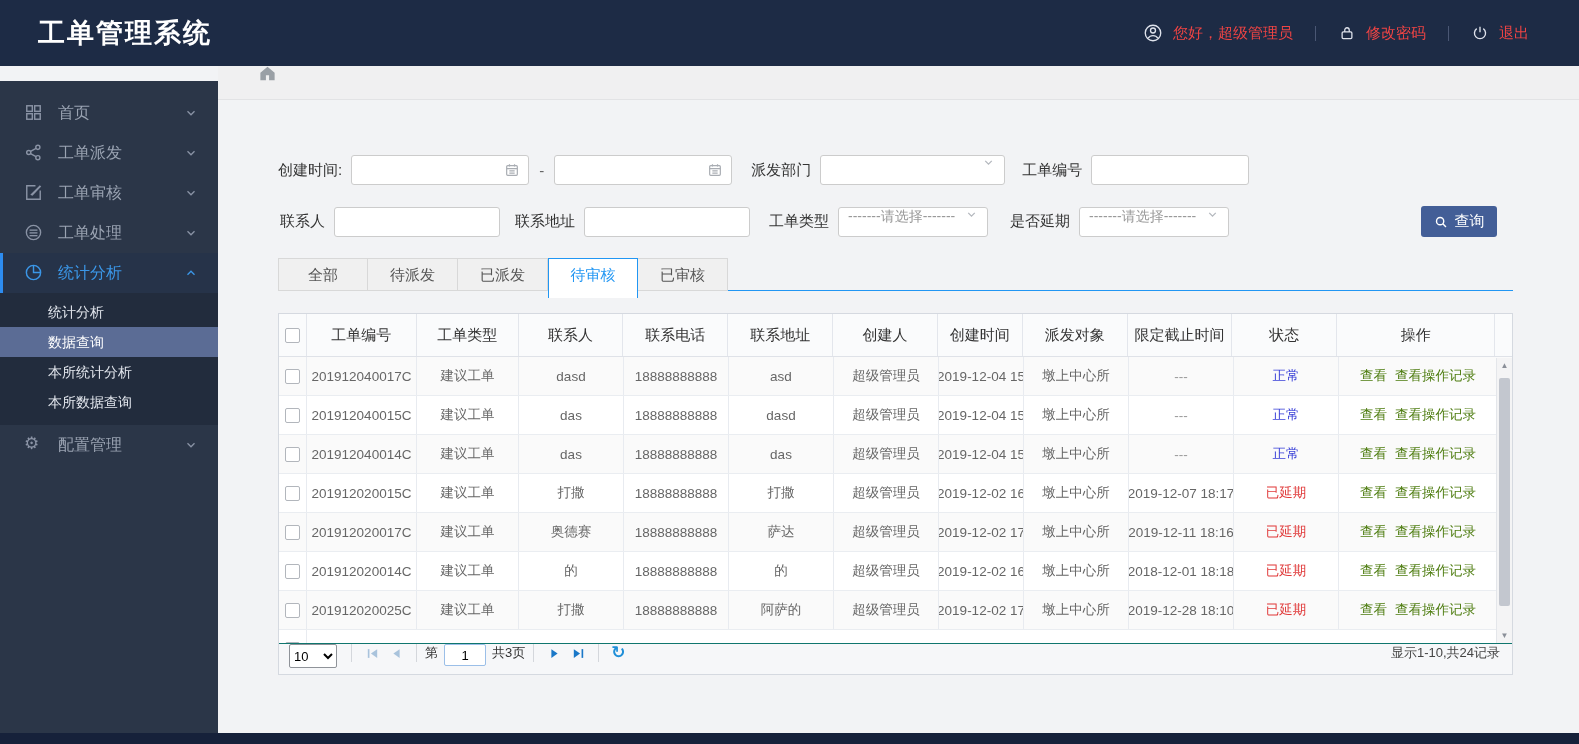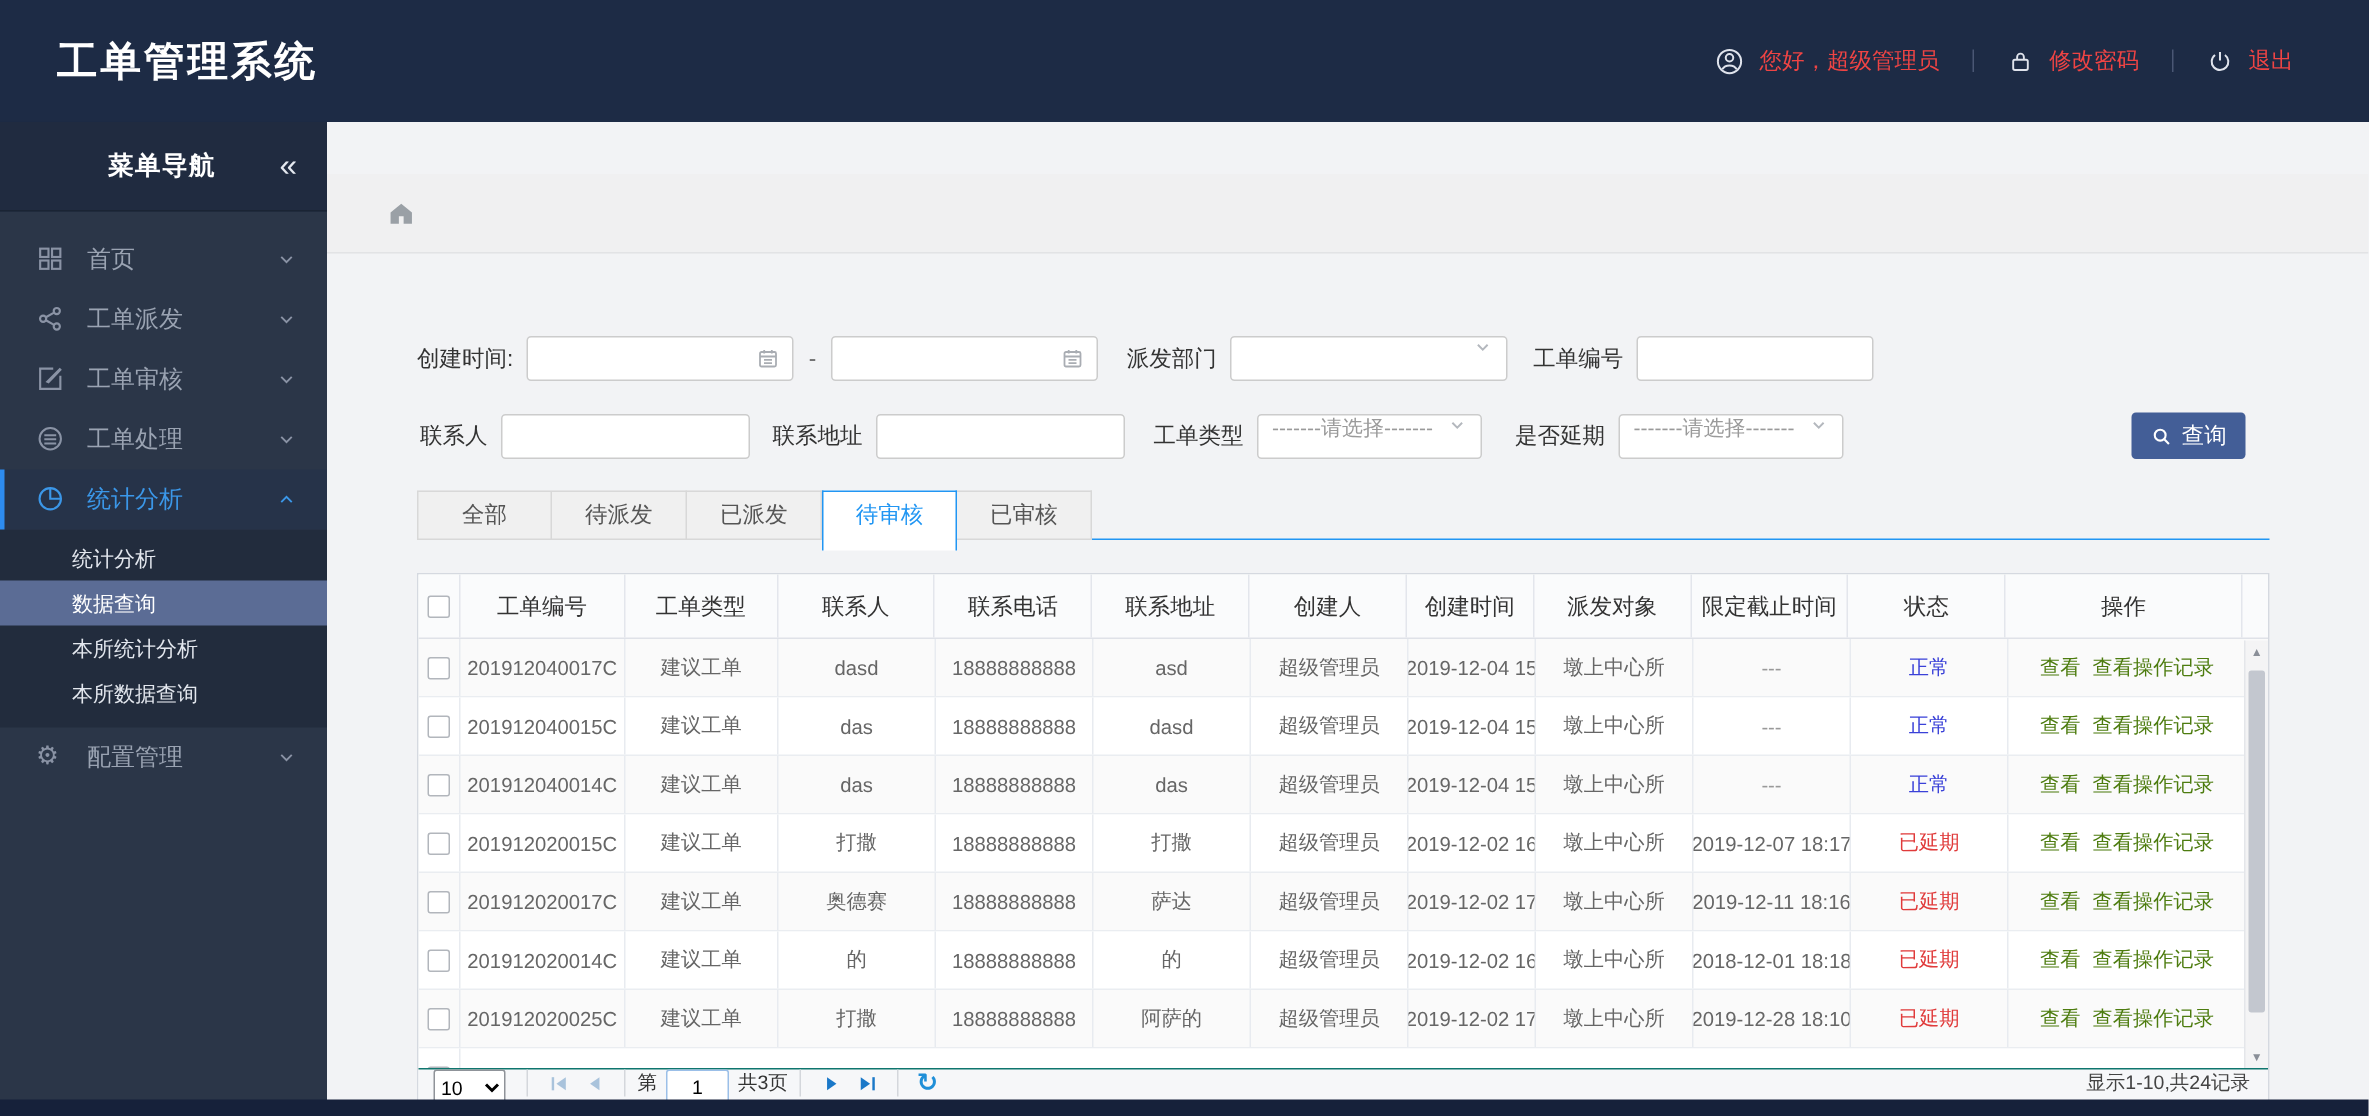--- a/index.html
+++ b/index.html
@@ -1,21 +1,21 @@
 <!DOCTYPE html>
 <html><head>
 <meta charset="utf-8">
 <style>
   * { margin:0; padding:0; box-sizing:border-box; }
   html,body { width:1579px; height:744px; overflow:hidden;
     font-family:"Liberation Sans","DejaVu Sans",sans-serif; background:#f2f3f5; }
   svg { display:block; }
 
   
-  .header { position:fixed; top:0; left:0; right:0; height:81px; background:#1d2b45;
+  .header { position:fixed; top:0; left:0; right:0; height:66px; background:#1d2b45;
     display:flex; align-items:center; z-index:30;gap:36px; }
   .header-title { color:#fff; font-size:27px; font-weight:bold; margin-left:38px; letter-spacing:2px; }
   .header-right { margin-left:auto; margin-right:28px; display:flex; align-items:center; color:#ef4444; font-size:15px; }
   .header-item { display:flex; align-items:center; gap:10px; padding:0 22px; cursor:pointer; white-space:nowrap; }
   .header-sep { width:1px; height:15px; background:#4a5774; }
 
   
   .sidebar { position:fixed; top:81px; left:0; width:218px; bottom:11px; background:#2b3648; z-index:20; }
   .sidebar-head { height:60px; background:#202b40; display:flex; align-items:center; color:#fff; border-bottom:1px solid #1a2434; }
   .sidebar-head-title { font-size:17px; font-weight:bold; margin-left:72px; letter-spacing:1px; }
@@ -26,21 +26,21 @@
   .menu-item .mi-icon { width:20px; height:20px; margin-right:14px; color:#8a93a5; flex:0 0 auto; }
   .menu-item .mi-chev { margin-left:auto; margin-right:20px; color:#8a93a5; }
   .menu-item.active { color:#3b97e8; background:#263349; }
   .menu-item.active .mi-icon, .menu-item.active .mi-chev { color:#3b97e8; }
   .menu-item.active::before { content:''; position:absolute; left:0; top:0; bottom:0; width:3px; background:#2d8cf0; }
   .submenu { background:#222c3d; padding:4px 0 8px; }
   .submenu-item { height:30px; line-height:30px; color:#e3e7ee; font-size:14px; padding-left:48px; cursor:pointer; white-space:nowrap; }
   .submenu-item.selected { background:#5b6c95; color:#fff; }
 
   
-  .main { margin-left:218px; padding-top:116px; height:731px; }
+  .main { margin-left:218px; padding-top:47px; height:731px; }
   .breadcrumb { height:53px; background:#f0f0f1; border-bottom:1px solid #e2e3e5; display:flex; align-items:center; padding-left:40px; }
   .content { padding:0 66px 0 60px; }
 
   
   .filter-row { display:flex; align-items:center; font-size:15px; color:#333; }
   .filter-row1 { margin-top:55px; padding-left:-10px; }
   .filter-row2 { margin-top:21px; padding-left:2px; }
   .f-label { white-space:nowrap; margin-right:9px; }
   .input, .date-field, .select-field { height:30px; border:1px solid #ccc; border-radius:3px; background:#fff; }
   .input { padding:0 8px; font-size:14px; color:#555; outline:none; }
@@ -124,24 +124,20 @@
           <path d="M12 3.5 v7.5"></path>
             <path d="M7.6 6.2 a7.4 7.4 0 1 0 8.8 0"></path>
         </svg>
       </span>
       <span>退出</span>
     </div>
   </div>
 </div>
 
 <div class="sidebar">
-  <div class="sidebar-head">
-    <span class="sidebar-head-title">菜单导航</span>
-    <span class="collapse-btn">«</span>
-  </div>
   <div class="menu" id="sidebar-menu">
       <div class="menu-item">
         <span class="mi-icon">
           <svg width="19" height="19" viewBox="0 0 24 24" fill="none" stroke="currentColor" stroke-width="1.8">
             <rect x="3.5" y="3.5" width="7" height="7"></rect>
             <rect x="13.5" y="3.5" width="7" height="7"></rect>
             <rect x="3.5" y="13.5" width="7" height="7"></rect>
             <rect x="13.5" y="13.5" width="7" height="7"></rect>
           </svg>
         </span>

